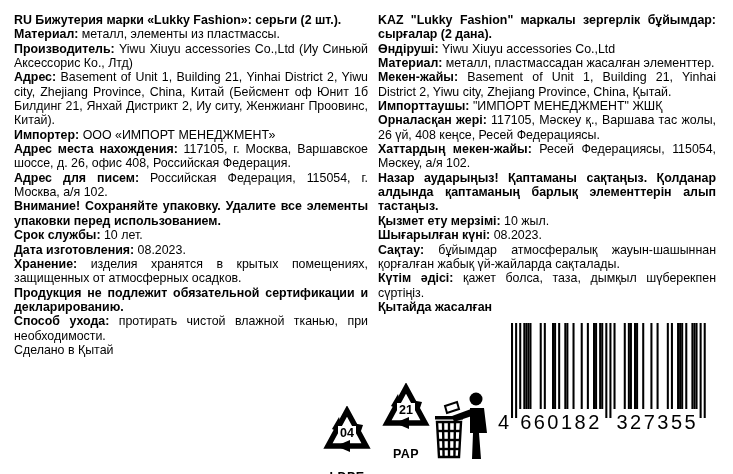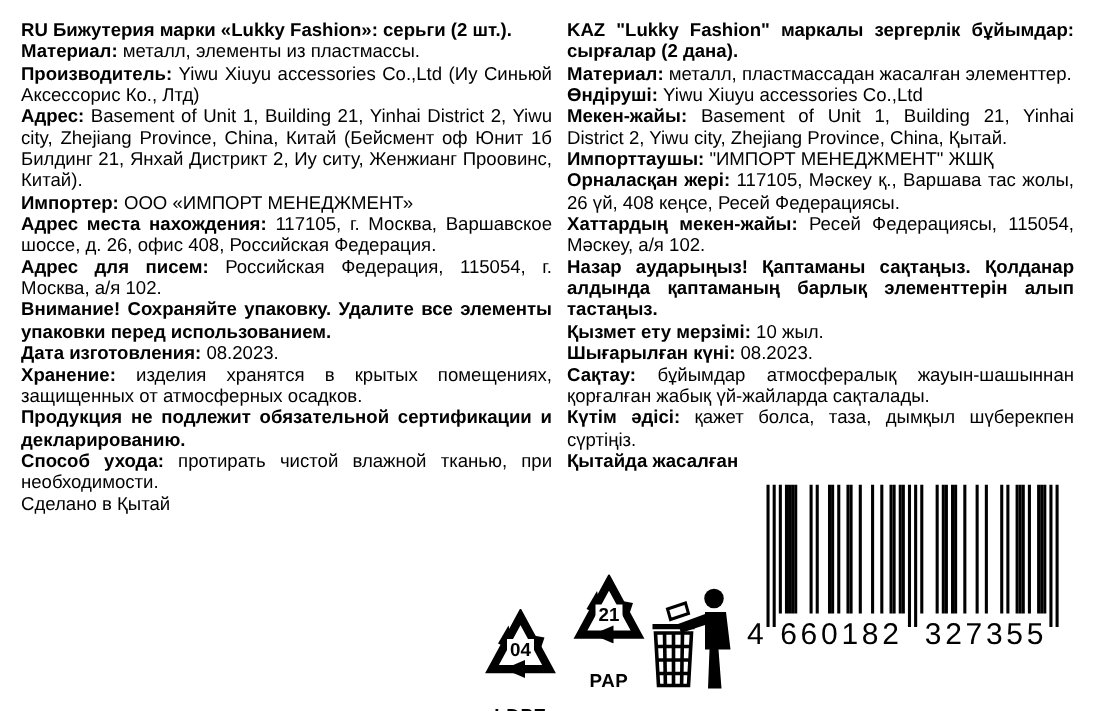--- a/index.html
+++ b/index.html
@@ -56,30 +56,31 @@
   <div class="columns">
     <div class="col col-left">
         <p class="para"><b>RU Бижутерия марки «Lukky Fashion»: серьги (2 шт.).</b></p>
         <p class="para"><b>Материал: </b><span>металл, элементы из пластмассы.</span></p>
         <p class="para"><b>Производитель: </b><span>Yiwu Xiuyu accessories Co.,Ltd (Иу Синьюй Аксессорис Ко., Лтд)</span></p>
         <p class="para"><b>Адрес: </b><span>Basement of Unit 1, Building 21, Yinhai District 2, Yiwu city, Zhejiang Province, China, Китай (Бейсмент оф Юнит 1б Билдинг 21, Янхай Дистрикт 2, Иу ситу, Женжианг Проовинс, Китай).</span></p>
         <p class="para"><b>Импортер: </b><span>ООО «ИМПОРТ МЕНЕДЖМЕНТ»</span></p>
         <p class="para"><b>Адрес места нахождения: </b><span>117105, г. Москва, Варшавское шоссе, д. 26, офис 408, Российская Федерация.</span></p>
         <p class="para"><b>Адрес для писем: </b><span>Российская Федерация, 115054, г. Москва, а/я 102.</span></p>
         <p class="para"><b>Внимание! Сохраняйте упаковку. Удалите все элементы упаковки перед использованием.</b></p>
+        <p class="para"><b>Срок службы: </b><span>10 лет.</span></p>
         <p class="para"><b>Дата изготовления: </b><span>08.2023.</span></p>
         <p class="para"><b>Хранение: </b><span>изделия хранятся в крытых помещениях, защищенных от атмосферных осадков.</span></p>
         <p class="para"><b>Продукция не подлежит обязательной сертификации и декларированию.</b></p>
         <p class="para"><b>Способ ухода: </b><span>протирать чистой влажной тканью, при необходимости.</span></p>
         <p class="para"><span>Сделано в Қытай</span></p>
       </div>
     <div class="col col-right">
         <p class="para"><b>KAZ "Lukky Fashion" маркалы зергерлік бұйымдар: сырғалар (2 дана).</b></p>
+        <p class="para"><b>Өндіруші: </b><span>Yiwu Xiuyu accessories Co.,Ltd</span></p>
         <p class="para"><b>Материал: </b><span>металл, пластмассадан жасалған элементтер.</span></p>
-        <p class="para"><b>Өндіруші: </b><span>Yiwu Xiuyu accessories Co.,Ltd</span></p>
         <p class="para"><b>Мекен-жайы: </b><span>Basement of Unit 1, Building 21, Yinhai District 2, Yiwu city, Zhejiang Province, China, Қытай.</span></p>
         <p class="para"><b>Импорттаушы: </b><span>"ИМПОРТ МЕНЕДЖМЕНТ" ЖШҚ</span></p>
         <p class="para"><b>Орналасқан жері: </b><span>117105, Мәскеу қ., Варшава тас жолы, 26 үй, 408 кеңсе, Ресей Федерациясы.</span></p>
         <p class="para"><b>Хаттардың мекен-жайы: </b><span>Ресей Федерациясы, 115054, Мәскеу, а/я 102.</span></p>
         <p class="para"><b>Назар аударыңыз! Қаптаманы сақтаңыз. Қолданар алдында қаптаманың барлық элементтерін алып тастаңыз.</b></p>
         <p class="para"><b>Қызмет ету мерзімі: </b><span>10 жыл.</span></p>
         <p class="para"><b>Шығарылған күні: </b><span>08.2023.</span></p>
         <p class="para"><b>Сақтау: </b><span>бұйымдар атмосфералық жауын-шашыннан қорғалған жабық үй-жайларда сақталады.</span></p>
         <p class="para"><b>Күтім әдісі: </b><span>қажет болса, таза, дымқыл шүберекпен сүртіңіз.</span></p>
         <p class="para"><b>Қытайда жасалған</b></p>

